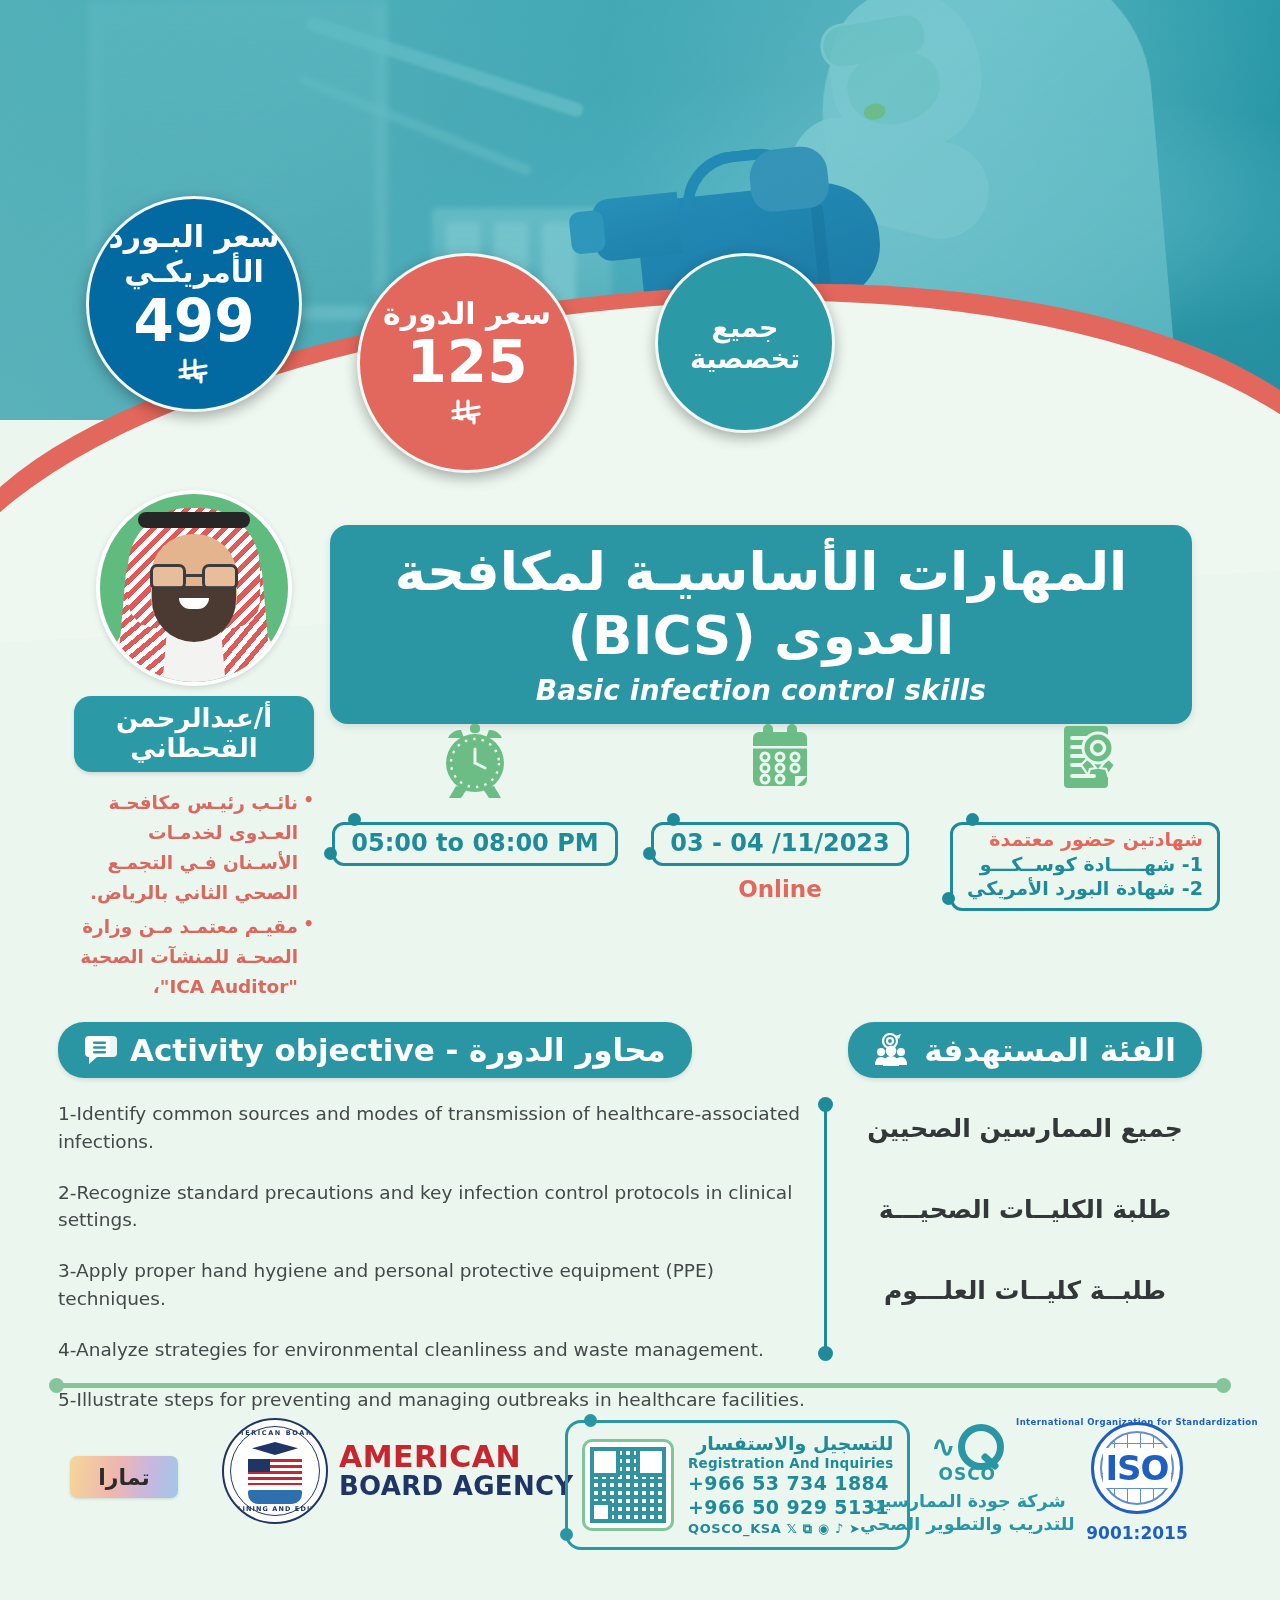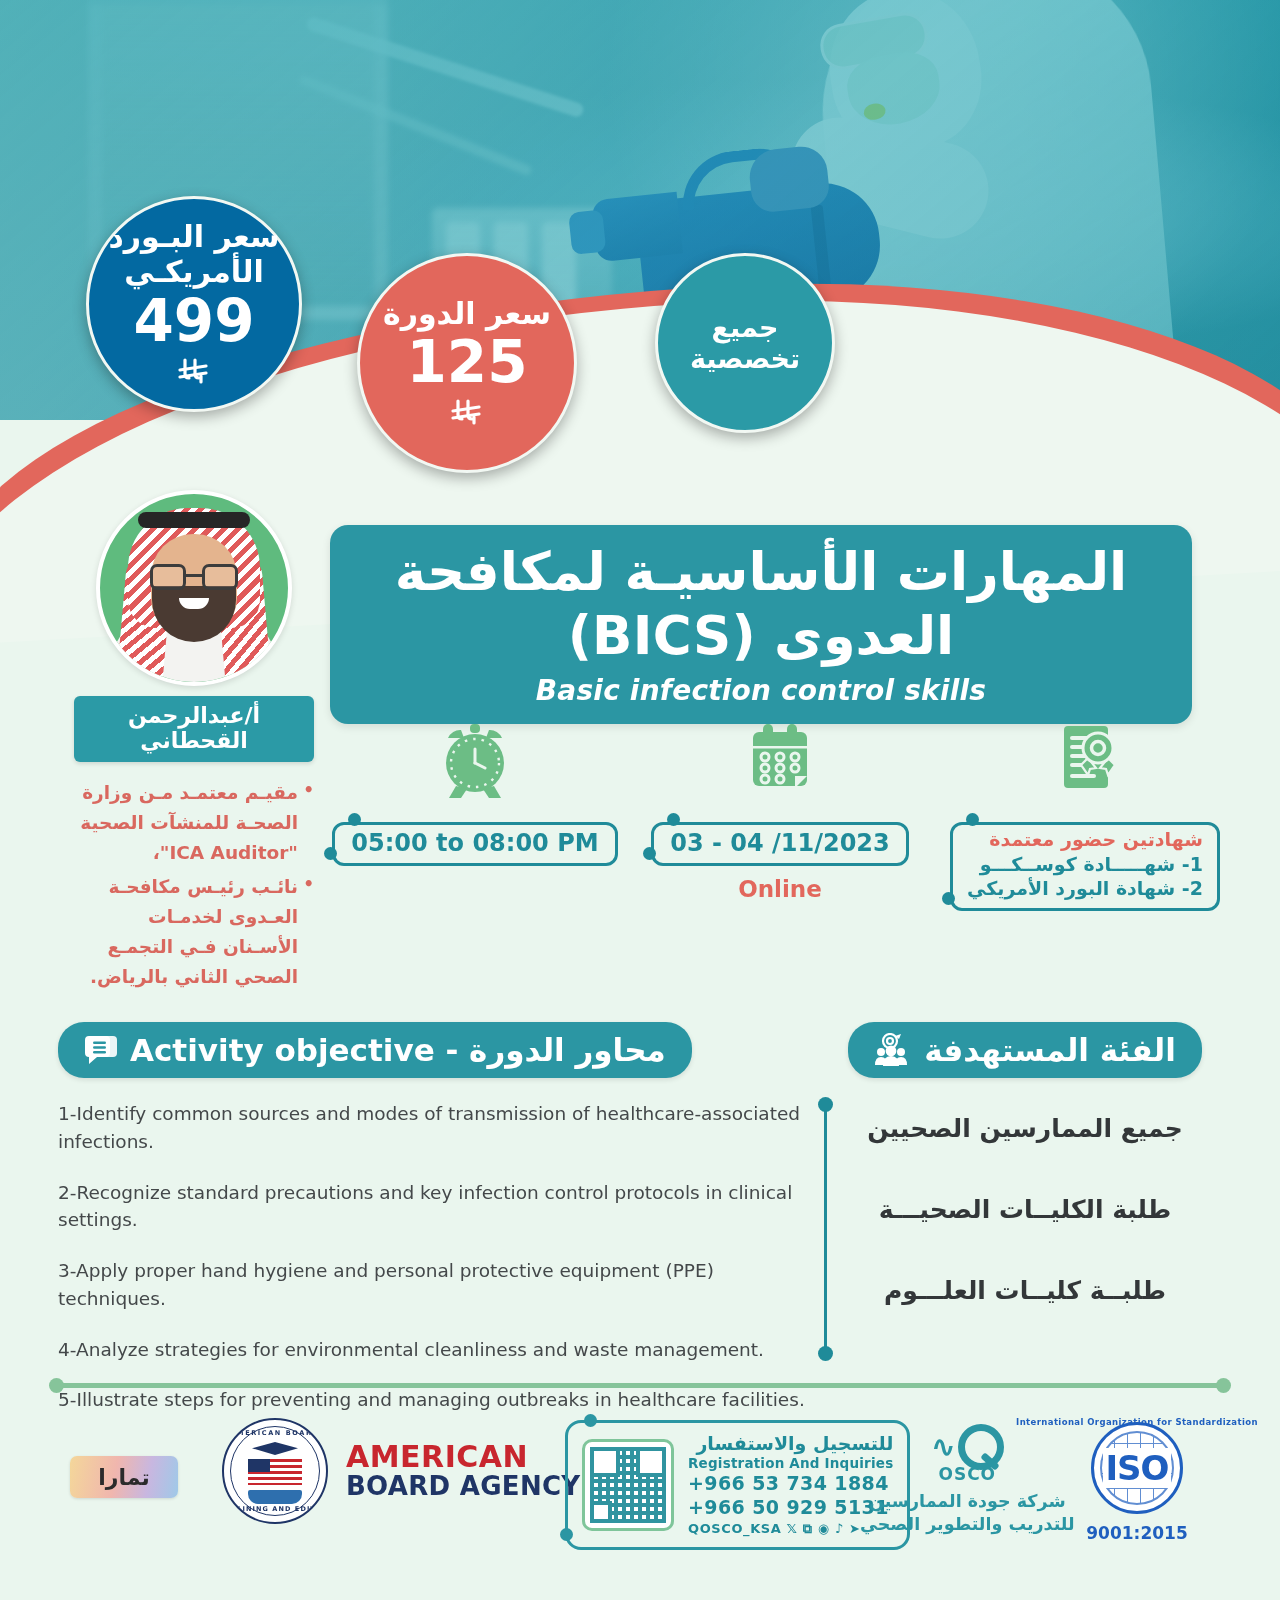--- a/index.html
+++ b/index.html
@@ -319,25 +319,25 @@
   }
   .av-agal {
     position:absolute; left:50%; top: 18px; transform:translateX(-50%);
     width: 112px; height: 16px; background:#262626; border-radius: 10px;
   }
   .speaker-name {
     margin: 10px auto 0;
     display: block;
     background: #2b9aa6;
     color: #fff;
-    font-size: 22px;
+    font-size: 26px;
     font-weight: bold;
     text-align: center;
     padding: 7px 12px 9px;
-    border-radius: 6px;
+    border-radius: 17px;
     direction: rtl;
     box-shadow: 0 2px 4px rgba(0,0,0,0.12);
   }
   .bio {
     margin-top: 16px;
     direction: rtl;
     text-align: right;
     color: #d9685f;
     font-size: 18.5px;
     font-weight: bold;
@@ -500,21 +500,21 @@
   }
   .tamara-logo {
     position: absolute; left: 70px; top: 56px;
     width: 108px; height: 42px;
     border-radius: 7px;
     background: linear-gradient(100deg,#f4d79a,#f0b6ae 42%,#c8b7e0 72%,#9fc9e8);
     display:flex; align-items:center; justify-content:center;
     font-size: 22px; font-weight: bold; color: #2b2b2b; direction: rtl;
     box-shadow: 0 1px 3px rgba(0,0,0,.12);
   }
-  .aba-wrap { position: absolute; left: 222px; top: 18px; display:flex; align-items:center; gap: 18px; }
+  .aba-wrap { position: absolute; left: 222px; top: 18px; display:flex; align-items:center; gap: 11px; }
   .aba-seal {
     width: 106px; height: 106px; border-radius: 50%;
     border: 2px solid #1f3566;
     background: #fff;
     position: relative; overflow: hidden;
     display:flex;align-items:center;justify-content:center;
   }
   .aba-seal:before{
     content:""; position:absolute; inset:6px; border-radius:50%; border:1px solid #1f3566;
   }
@@ -688,22 +688,22 @@
       <div class="av-beard"></div>
       <div class="av-mouth"></div>
       <div class="av-glasses">
           <span></span>
           <span></span>
         </div>
       <div class="av-agal"></div>
     </div>
     <div class="speaker-name">أ/عبدالرحمن القحطاني</div>
     <ul class="bio">
+      <li>نائـب رئيـس مكافحـة العـدوى لخدمـات الأسـنان فـي التجمـع الصحي الثاني بالرياض.</li>
       <li>مقيـم معتمـد مـن وزارة الصحـة للمنشآت الصحية "ICA Auditor"،</li>
-      <li>نائـب رئيـس مكافحـة العـدوى لخدمـات الأسـنان فـي التجمـع الصحي الثاني بالرياض.</li>
     </ul>
   </div>
 
   <div class="title-banner">
     <div class="title-ar">المهارات الأساسيـة لمكافحة العدوى (BICS)</div>
     <div class="title-en">Basic infection control skills</div>
   </div>
 
   <div class="info-row">
 

